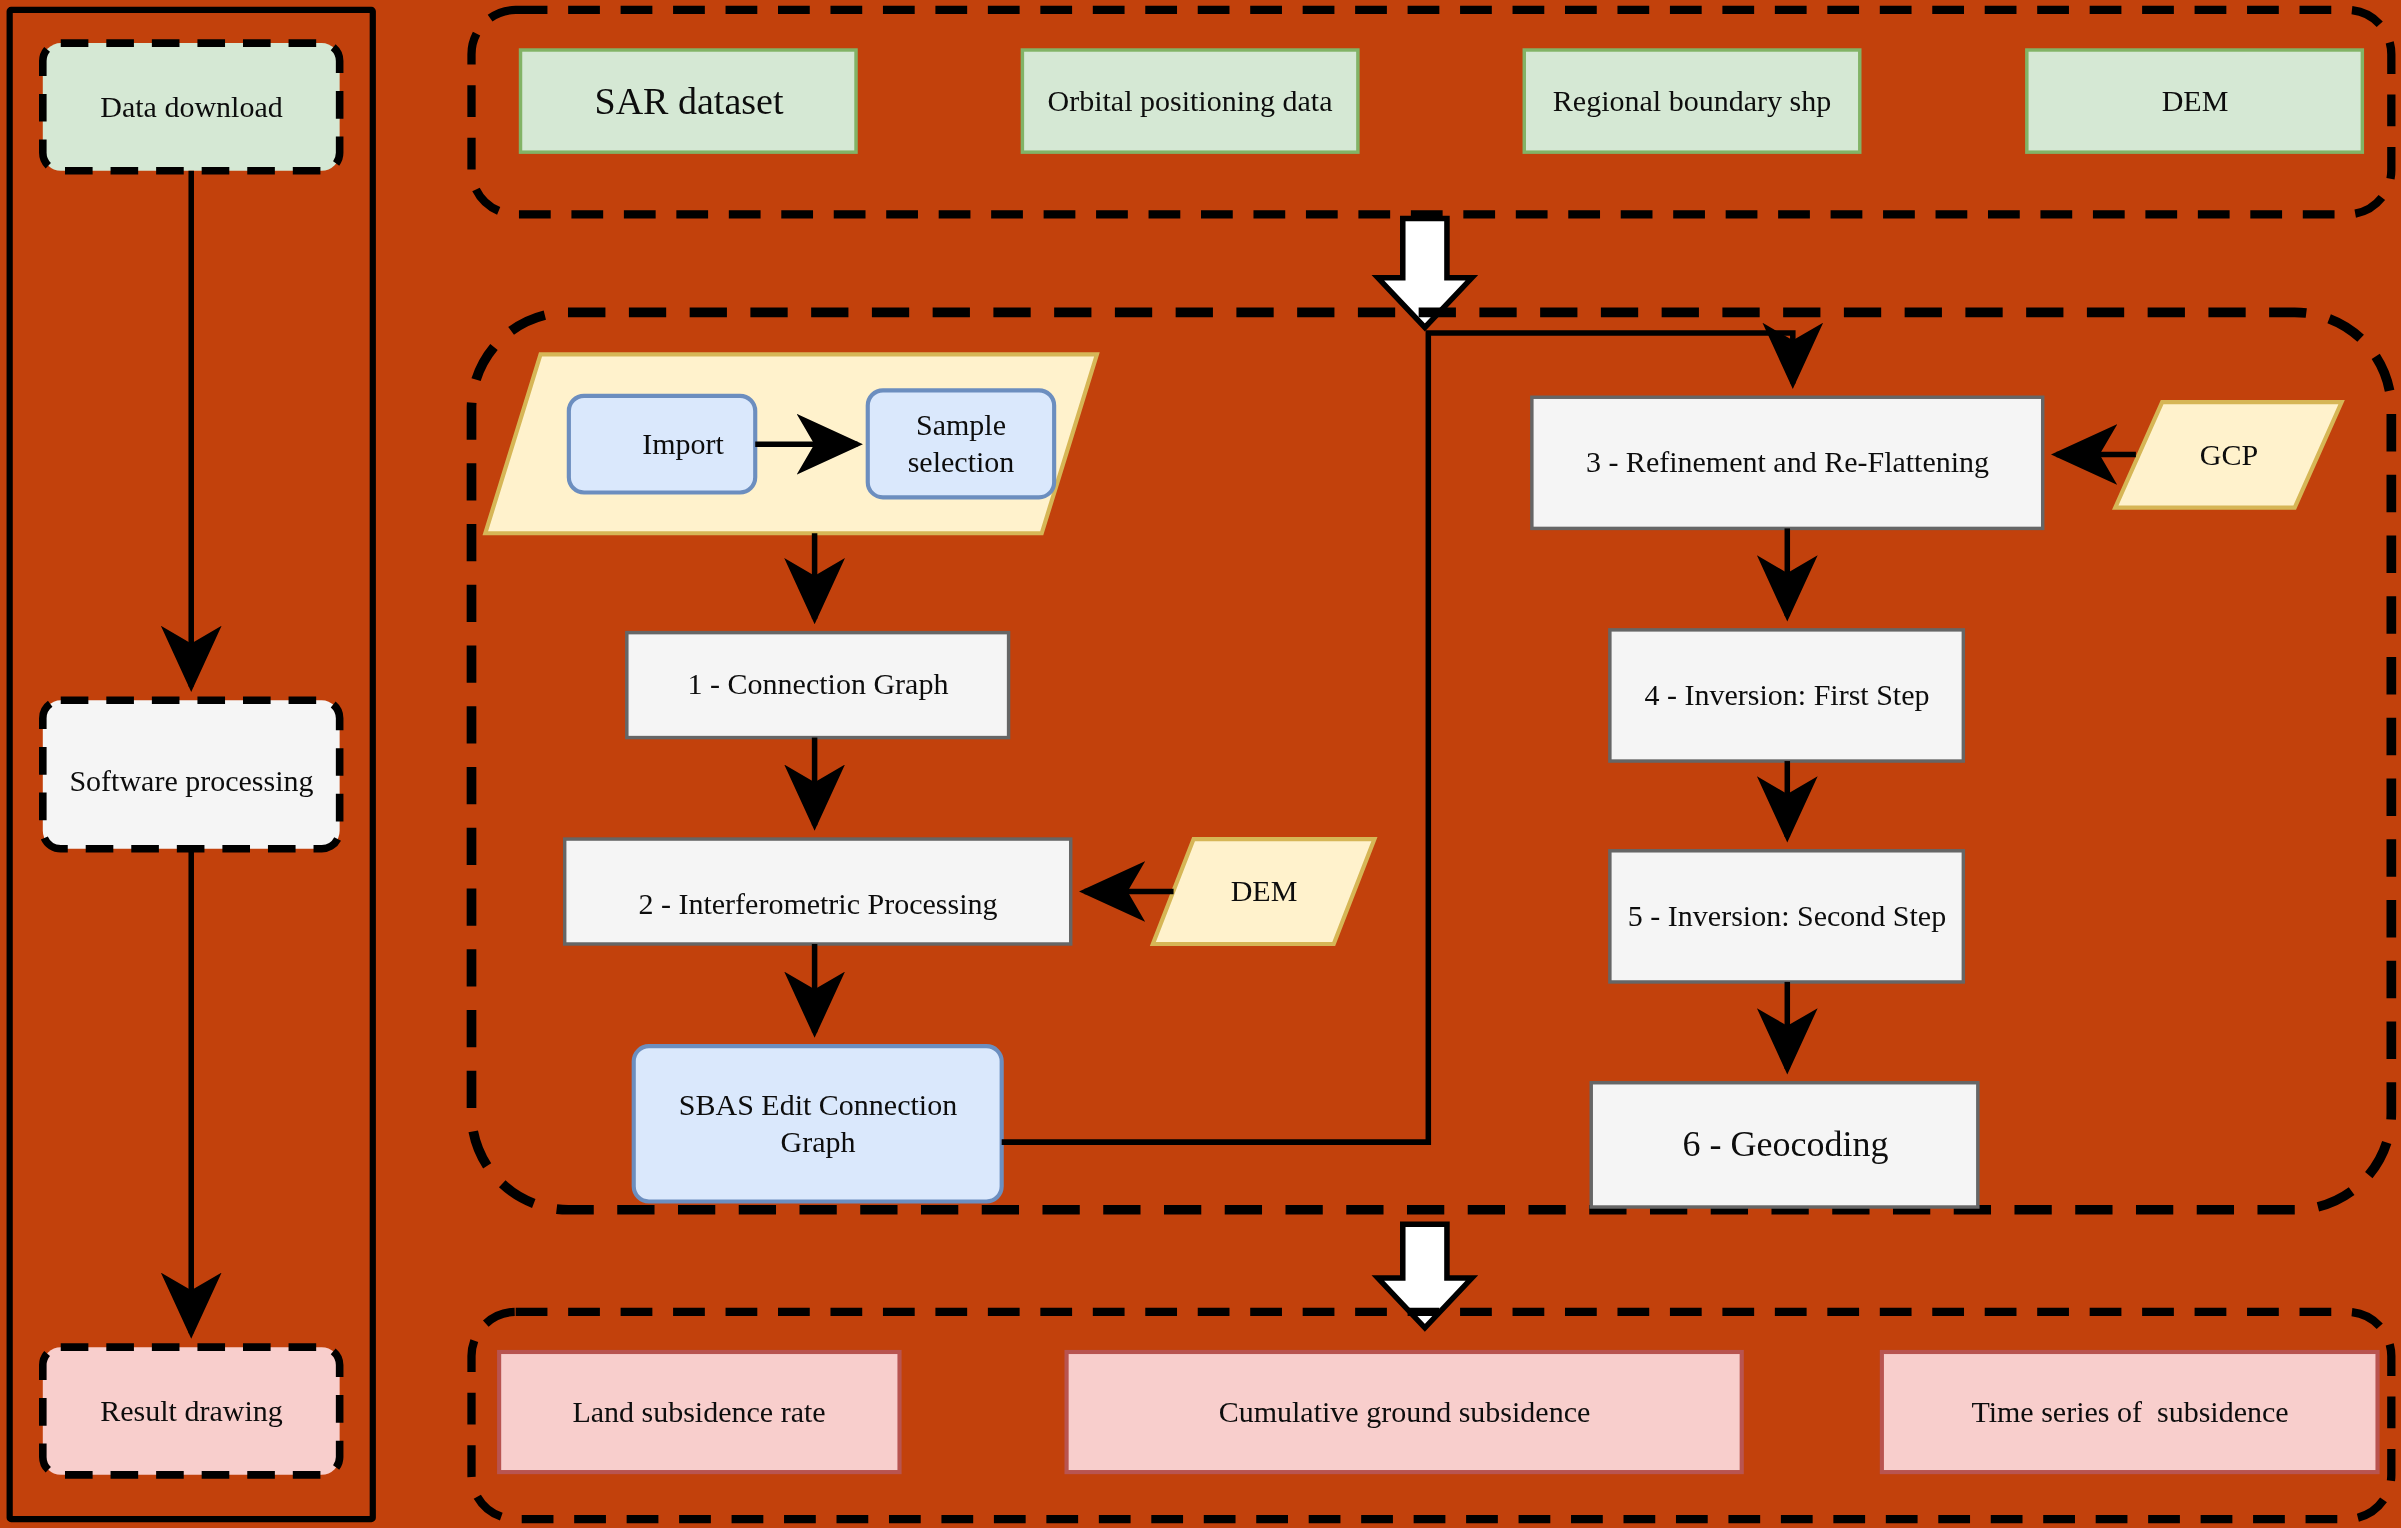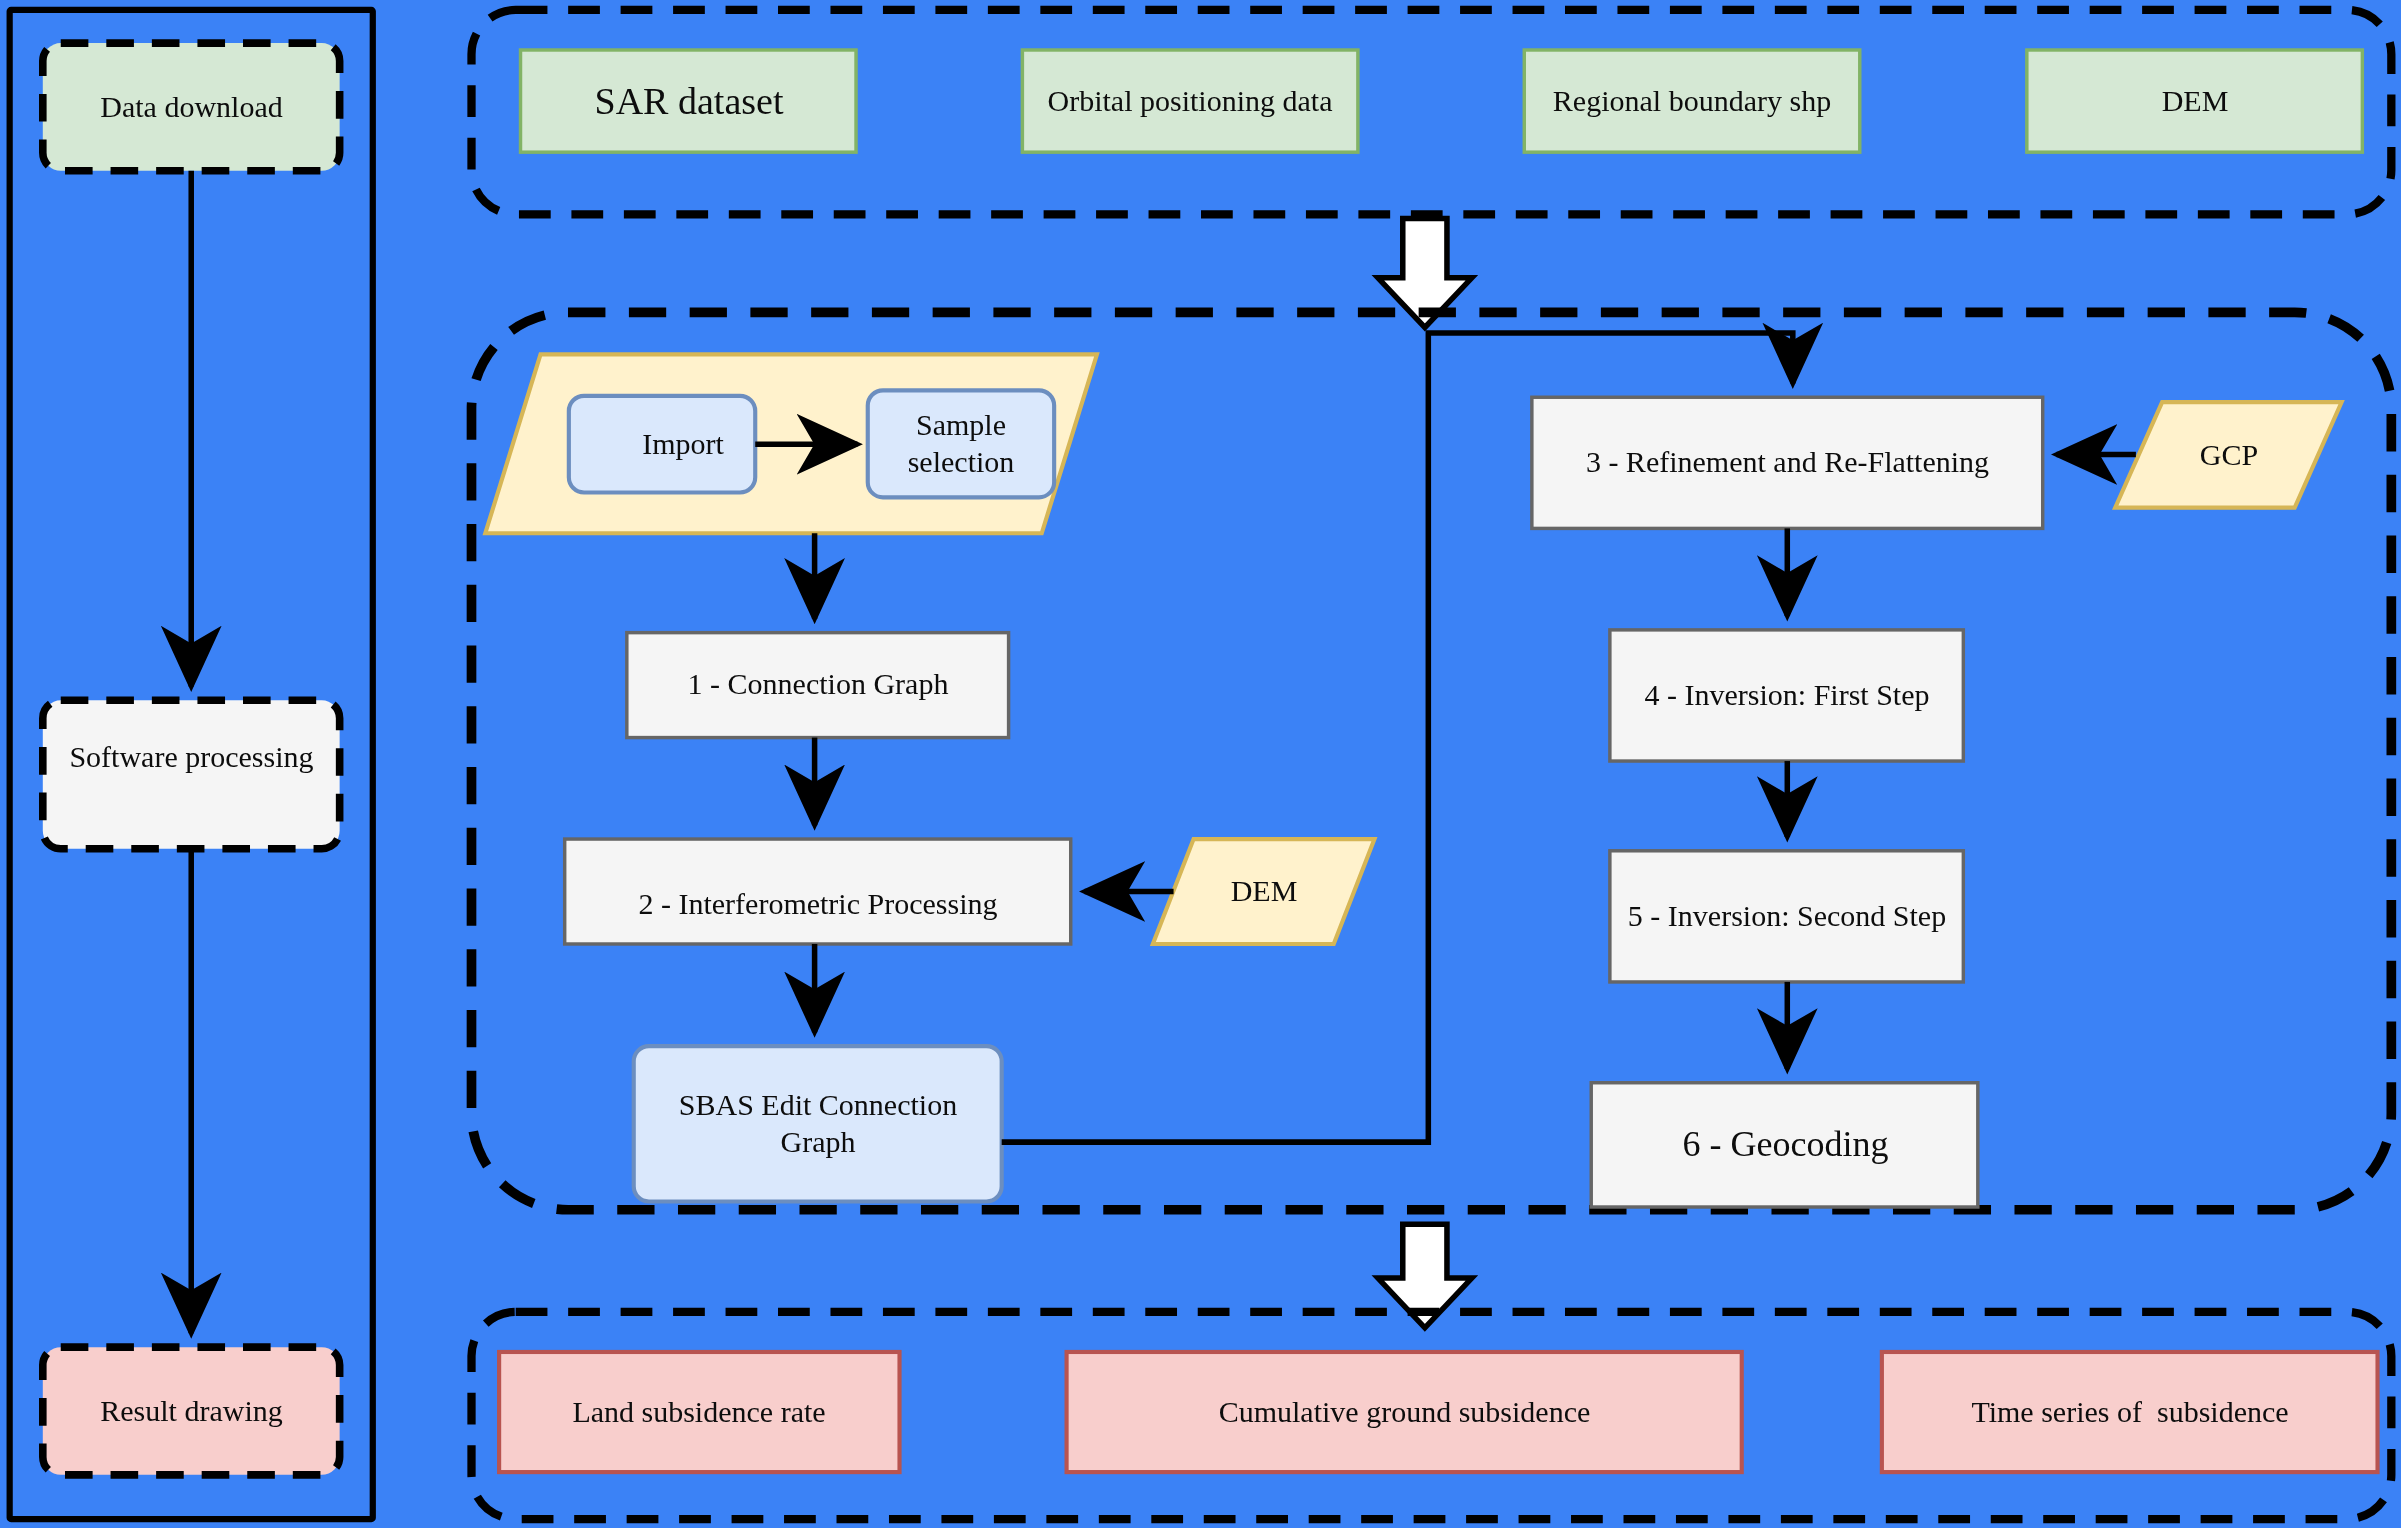--- a/index.html
+++ b/index.html
@@ -1,16 +1,16 @@
 <!DOCTYPE html>
 <html style="font-size:11px"><head>
 <meta charset="utf-8">
 <style>
   html,body{margin:0;padding:0;background:#ffffff;}
-  #stage{position:relative;width:2401px;height:1529px;background:#3b82f6;
+  #stage{position:relative;width:2401px;height:1529px;background:#c2410c;
          font-family:"Liberation Serif","DejaVu Serif",serif;overflow:hidden;}
   svg{position:absolute;left:0;top:0;width:2401px;height:1529px;}
   .lbl{position:absolute;display:flex;align-items:center;justify-content:center;
        text-align:center;line-height:1.22;color:#0d0d0d;pointer-events:none;}
 </style>
 </head>
 <body>
 
 <div id="stage">
 
@@ -75,21 +75,21 @@
   <polygon points="2032,1773 2096,1773 2096,1851 2132,1851 2064,1923 1996,1851 2032,1851" fill="#ffffff" stroke="#000" stroke-width="8" stroke-linejoin="miter"></polygon>
 
   <rect x="683" y="1900" width="2781" height="300" rx="64" fill="none" stroke="#000" stroke-width="12" stroke-dasharray="46 30"></rect>
 
   <rect x="723" y="1958" width="580" height="174" fill="#f8cecc" stroke="#b85450" stroke-width="6"></rect>
   <rect x="1545" y="1958" width="978" height="174" fill="#f8cecc" stroke="#b85450" stroke-width="6"></rect>
   <rect x="2726" y="1958" width="718" height="174" fill="#f8cecc" stroke="#b85450" stroke-width="6"></rect>
 </svg>
 
 <div class="lbl" style="left:43px;top:43px;width:297px;height:128px;font-size:30px;">Data download</div>
-<div class="lbl" style="left:64px;top:683px;width:255px;height:148px;font-size:30px;">Software processing</div>
+<div class="lbl" style="left:64px;top:707px;width:255px;height:148px;font-size:30px;">Software processing</div>
 <div class="lbl" style="left:43px;top:1347px;width:297px;height:128px;font-size:30px;">Result drawing</div>
 
 <div class="lbl" style="left:521px;top:50px;width:336px;height:102px;font-size:38px;">SAR dataset</div>
 <div class="lbl" style="left:1029px;top:50px;width:322px;height:102px;font-size:30px;">Orbital positioning data</div>
 <div class="lbl" style="left:1531px;top:50px;width:322px;height:102px;font-size:30px;">Regional boundary shp</div>
 <div class="lbl" style="left:2027px;top:50px;width:336px;height:102px;font-size:30px;">DEM</div>
 
 <div class="lbl" style="left:590px;top:396px;width:186px;height:97px;font-size:30px;">Import</div>
 <div class="lbl" style="left:871px;top:390px;width:180px;height:107px;font-size:30px;">Sample selection</div>
 

